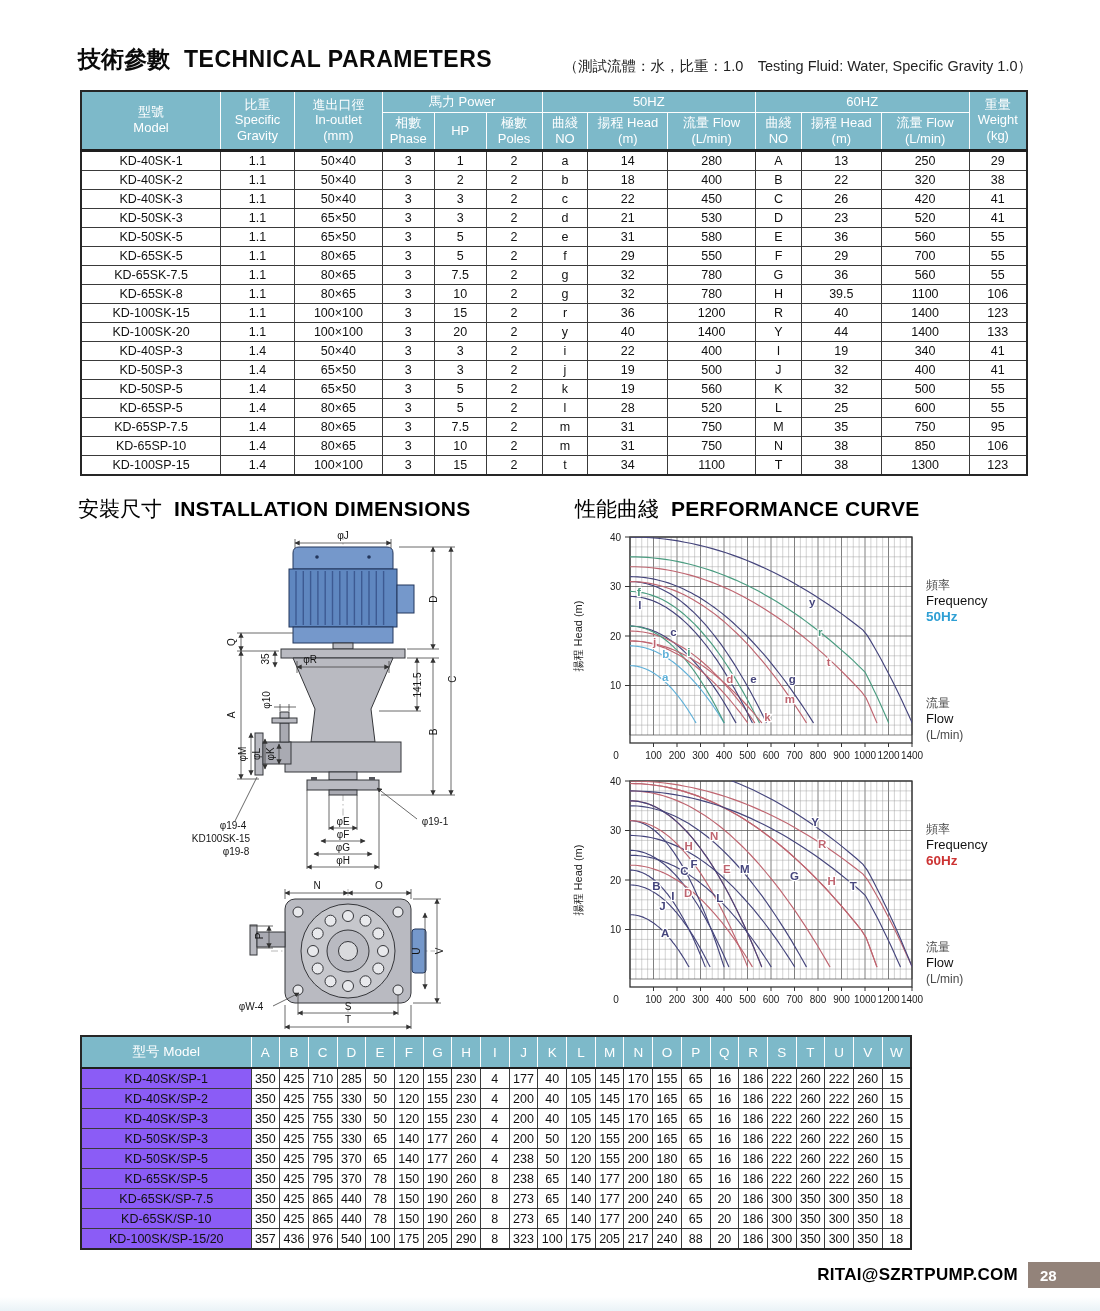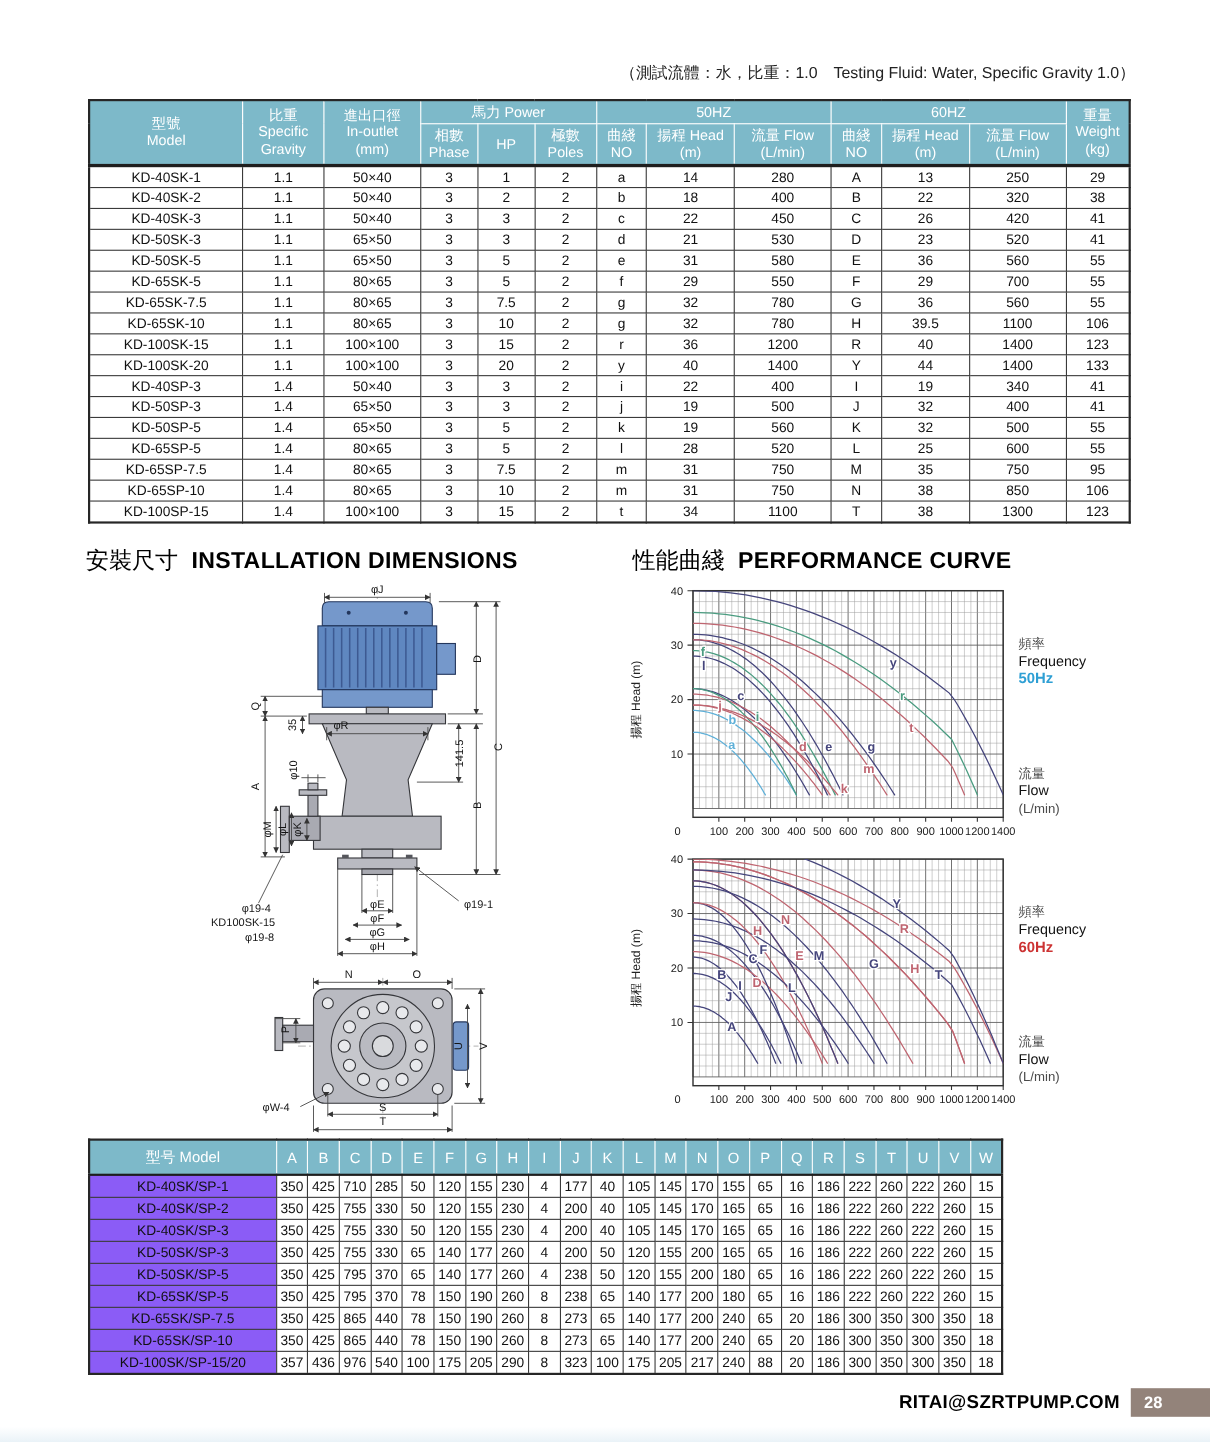--- a/index.html
+++ b/index.html
@@ -45,20 +45,24 @@
   .dlabel{font-size:10px;fill:#141414;text-anchor:middle;}
   .footer{position:absolute;left:0;right:0;top:1262px;height:26px;display:flex;justify-content:flex-end;align-items:center;}
   .femail{color:#000000;font-weight:bold;font-size:17px;letter-spacing:.3px;text-align:right;}
   .fbox{width:72px;height:26px;background:#93837a;margin-left:10px;color:#fff;font-weight:bold;font-size:15px;display:flex;align-items:center;padding-left:12px;box-sizing:border-box;}
 </style>
 </head>
 <body>
 
 <div class="page">
 
+  <div class="hdr">
+    <span class="t-zh">技術參數</span>
+    <span class="t-en">TECHNICAL PARAMETERS</span>
+  </div>
   <div class="note">（測試流體：水，比重：1.0　Testing Fluid: Water, Specific Gravity 1.0）</div>
 
   <table class="ttable">
     <colgroup>
       <col style="width:140px">
         <col style="width:74px">
         <col style="width:88px">
       <col style="width:52px">
         <col style="width:52px">
         <col style="width:56px">
@@ -231,21 +235,21 @@
           <td>2</td>
           <td>g</td>
           <td>32</td>
           <td>780</td>
           <td>G</td>
           <td>36</td>
           <td>560</td>
           <td>55</td>
         </tr>
         <tr>
-          <td>KD-65SK-10</td>
+          <td>KD-65SK-8</td>
           <td>1.1</td>
           <td>80×65</td>
           <td>3</td>
           <td>10</td>
           <td>2</td>
           <td>g</td>
           <td>32</td>
           <td>780</td>
           <td>H</td>
           <td>39.5</td>

